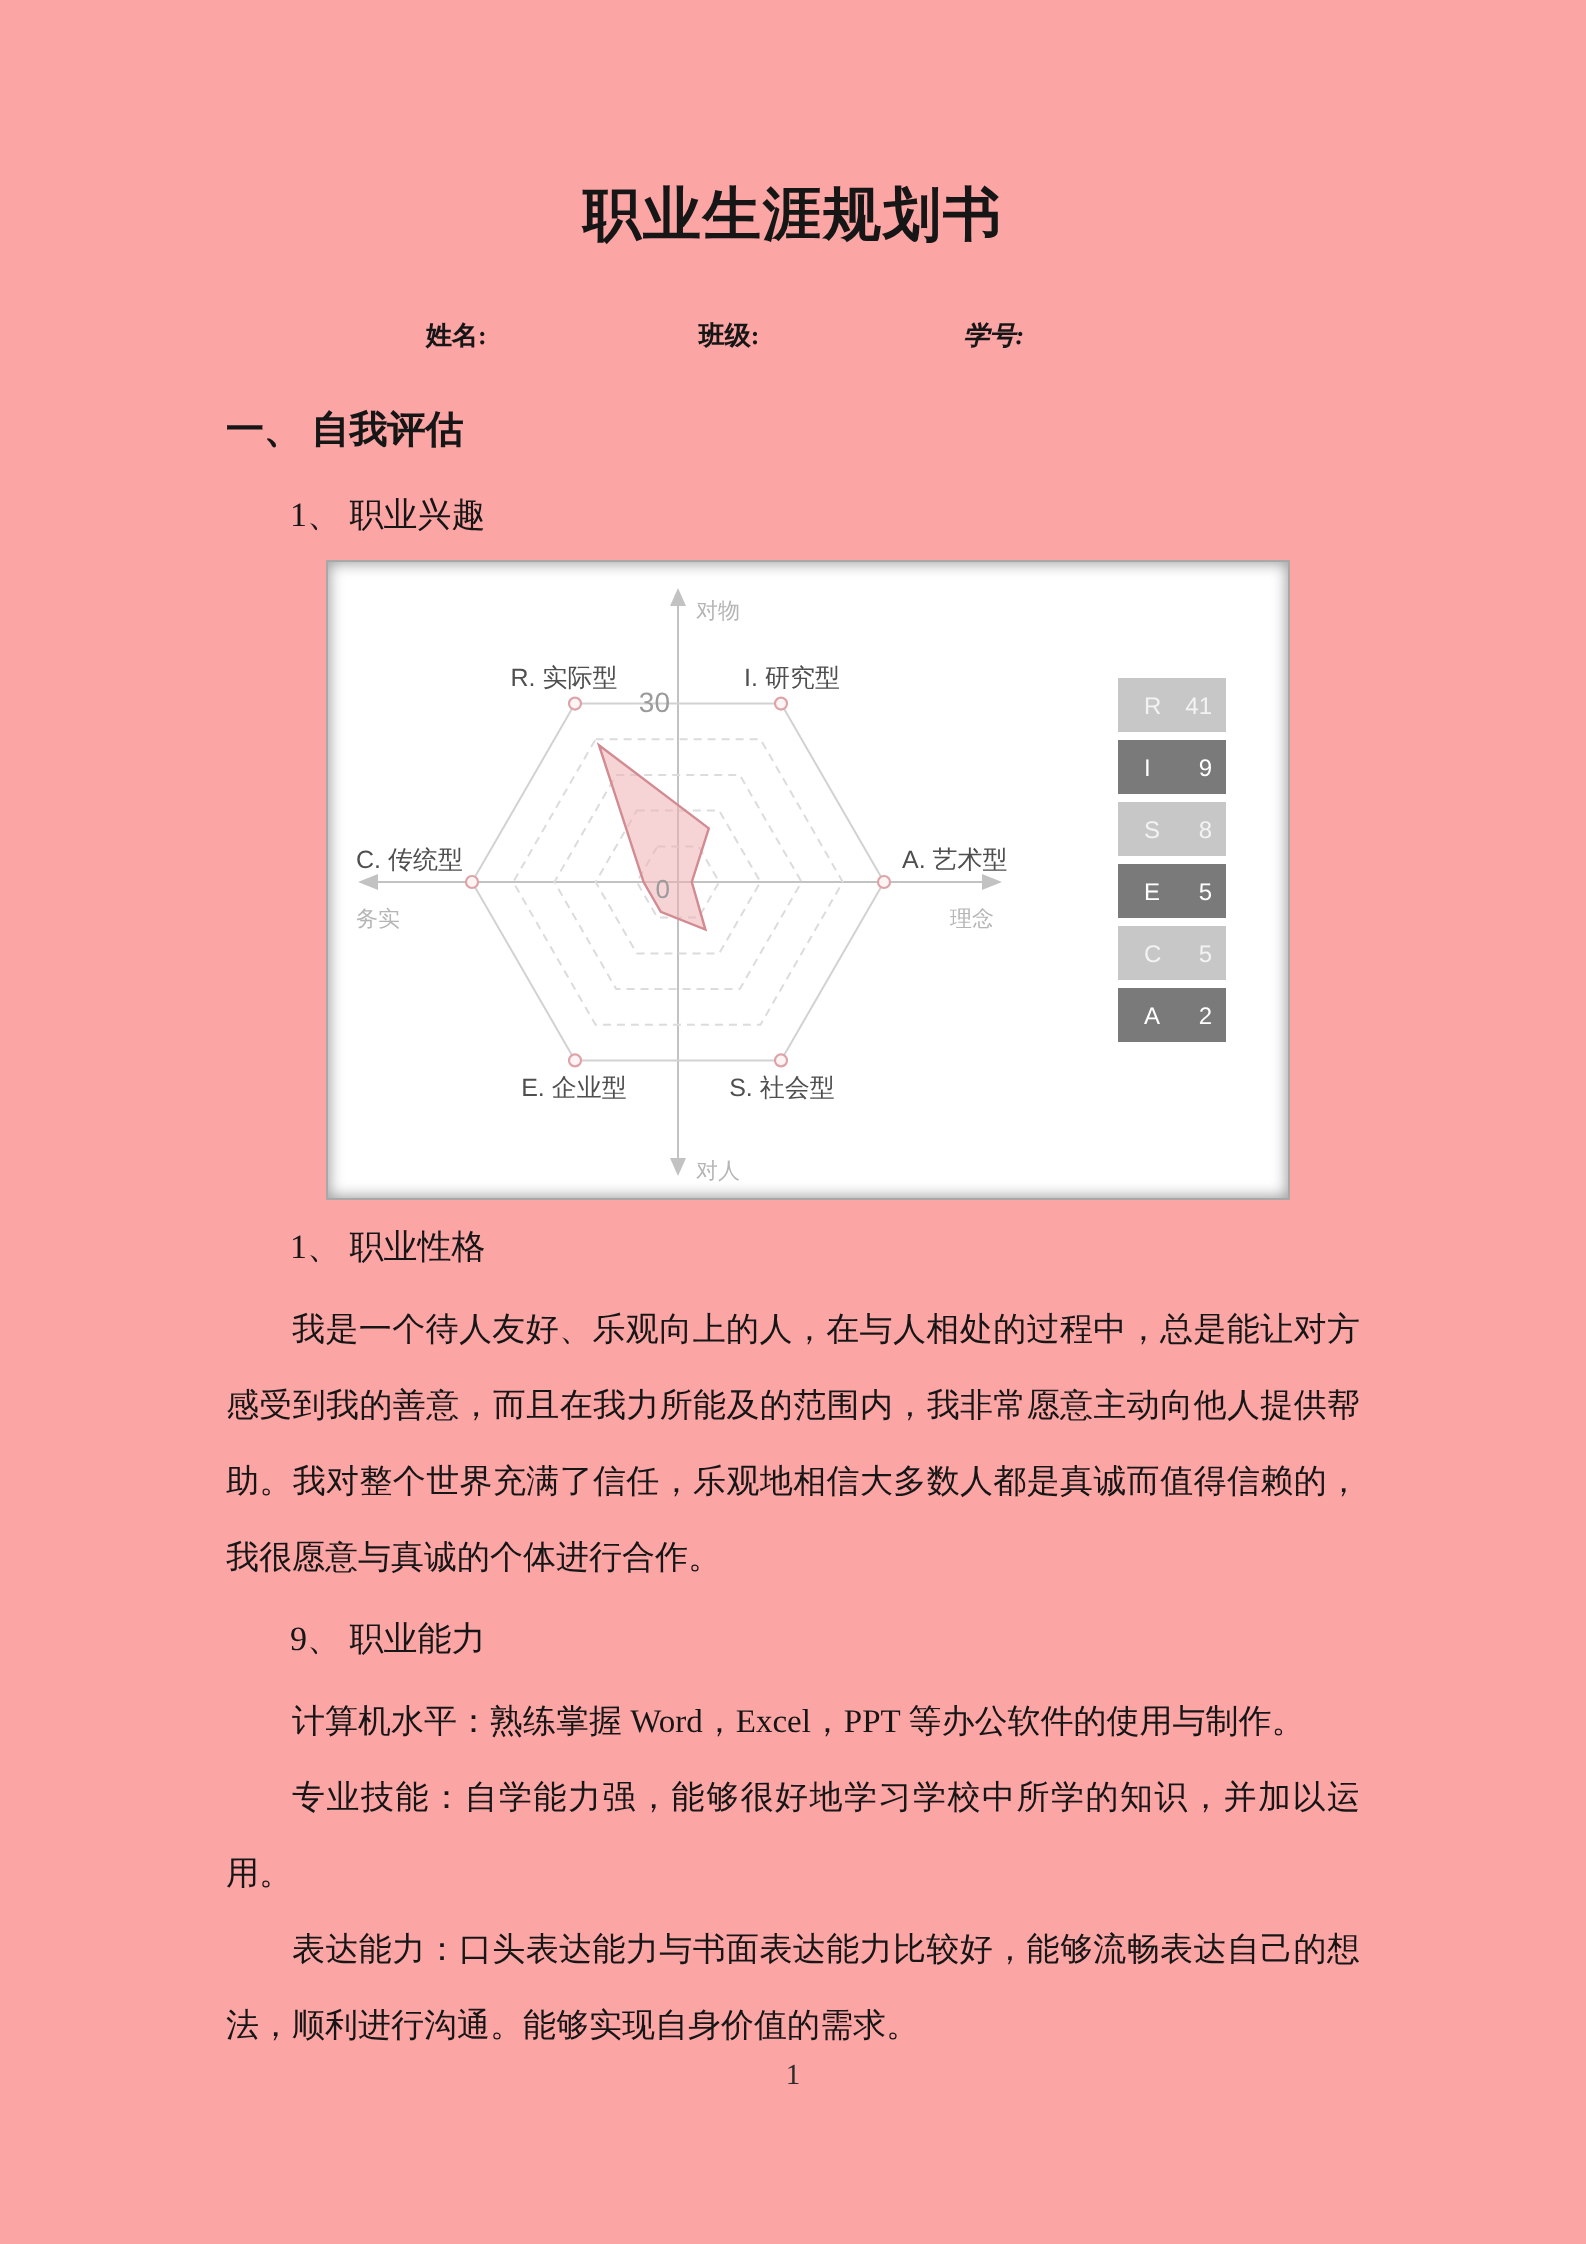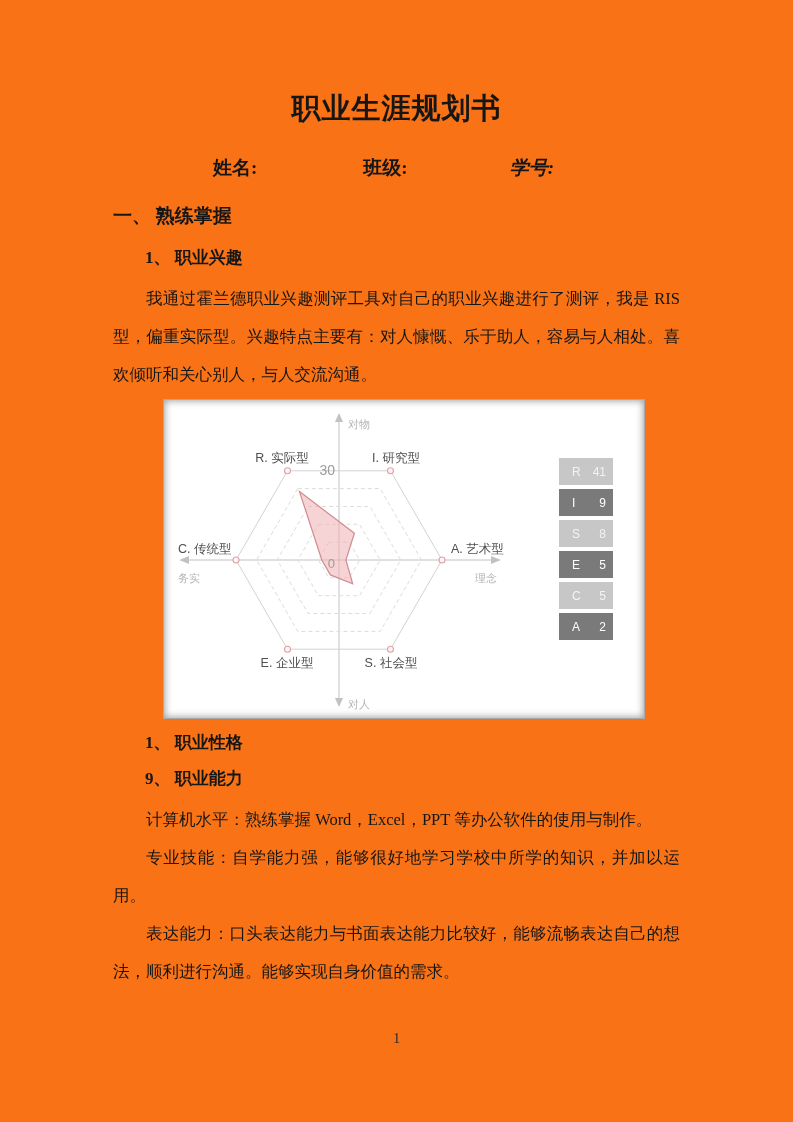--- a/index.html
+++ b/index.html
@@ -1,49 +1,49 @@
 <!DOCTYPE html>
 <html><head>
 <meta charset="utf-8">
 <style>
   html,body { margin:0; padding:0; background:#ffffff; }
   .page {
     position:relative;
     width:793px; height:1122px;
     box-sizing:border-box;
     padding:90px 113px 0 113px;
-    background:#f97316;
+    background:#fca5a5;
     color:#161616;
     font-family:"Liberation Serif","DejaVu Serif",serif;
     overflow:hidden;
   }
   .doc-title {
     margin:0 0 30px 0;
     font-size:29px; font-weight:bold;
     text-align:center; line-height:36px;
     letter-spacing:1px;
   }
   .info-row {
     display:flex;
-    font-size:19px; font-weight:bold;
+    font-size:13px; font-weight:bold;
     line-height:24px;
     margin:16px 0 22px 0;
     align-items:flex-end;
   }
   .info-row .info-item { white-space:nowrap; }
   .info-name  { margin-left:100px; }
   .info-class { margin-left:106px; }
   .info-id    { margin-left:102px;font-style:italic; }
   .section-heading {
     margin:0 0 14px 0;
     font-size:19px; font-weight:bold; line-height:28px;
   }
   .sub-heading {
     margin:8px 0 8px 32px;
-    font-size:17px; font-weight:bold; line-height:28px;
+    font-size:17px; font-weight:normal; line-height:28px;
   }
   .body-para {
     margin:0;
     font-size:16.5px; line-height:38px;
     text-align:justify;
     text-indent:2em;
   }
   .chart-figure {
     position:relative;
     width:482px; height:320px;
@@ -83,24 +83,23 @@
 <div class="page">
 
   <h1 class="doc-title">职业生涯规划书</h1>
 
   <div class="info-row">
     <span class="info-item info-name">姓名:</span>
     <span class="info-item info-class">班级:</span>
     <span class="info-item info-id">学号:</span>
   </div>
 
-  <h2 class="section-heading">一、 熟练掌握</h2>
+  <h2 class="section-heading">一、 自我评估</h2>
 
   <h3 class="sub-heading">1、 职业兴趣</h3>
-  <p class="body-para">我通过霍兰德职业兴趣测评工具对自己的职业兴趣进行了测评，我是 RIS 型，偏重实际型。兴趣特点主要有：对人慷慨、乐于助人，容易与人相处。喜欢倾听和关心别人，与人交流沟通。</p>
 
   <div class="chart-figure">
     <svg width="482" height="320" viewBox="0 0 482 320" xmlns="http://www.w3.org/2000/svg">
         <line x1="175" y1="20" x2="175" y2="300" stroke="#c2c2c2" stroke-width="1"></line>
         <line x1="22" y1="160" x2="330" y2="160" stroke="#c2c2c2" stroke-width="1"></line>
         <polygon points="171,22 179,22 175,13" fill="#c2c2c2"></polygon>
         <polygon points="171,298 179,298 175,307" fill="#c2c2c2"></polygon>
         <polygon points="25,156 25,164 15,160" fill="#c2c2c2"></polygon>
         <polygon points="327,156 327,164 337,160" fill="#c2c2c2"></polygon>
         <polygon points="164.7,142.2 185.3,142.2 195.6,160.0 185.3,177.8 164.7,177.8 154.4,160.0" fill="none" stroke="#dcdcdc" stroke-width="1" stroke-dasharray="4 3"></polygon>
@@ -150,20 +149,21 @@
           <span>5</span>
         </div>
         <div class="legend-item dark">
           <span>A</span>
           <span>2</span>
         </div>
       </div>
   </div>
 
   <h3 class="sub-heading">1、 职业性格</h3>
+  <p class="body-para">我是一个待人友好、乐观向上的人，在与人相处的过程中，总是能让对方感受到我的善意，而且在我力所能及的范围内，我非常愿意主动向他人提供帮助。我对整个世界充满了信任，乐观地相信大多数人都是真诚而值得信赖的，我很愿意与真诚的个体进行合作。</p>
 
   <h3 class="sub-heading">9、 职业能力</h3>
   <p class="body-para">计算机水平：熟练掌握 Word，Excel，PPT 等办公软件的使用与制作。</p>
   <p class="body-para">专业技能：自学能力强，能够很好地学习学校中所学的知识，并加以运用。</p>
   <p class="body-para">表达能力：口头表达能力与书面表达能力比较好，能够流畅表达自己的想法，顺利进行沟通。能够实现自身价值的需求。</p>
 
   <div class="page-number">1</div>
 
 </div>
 

